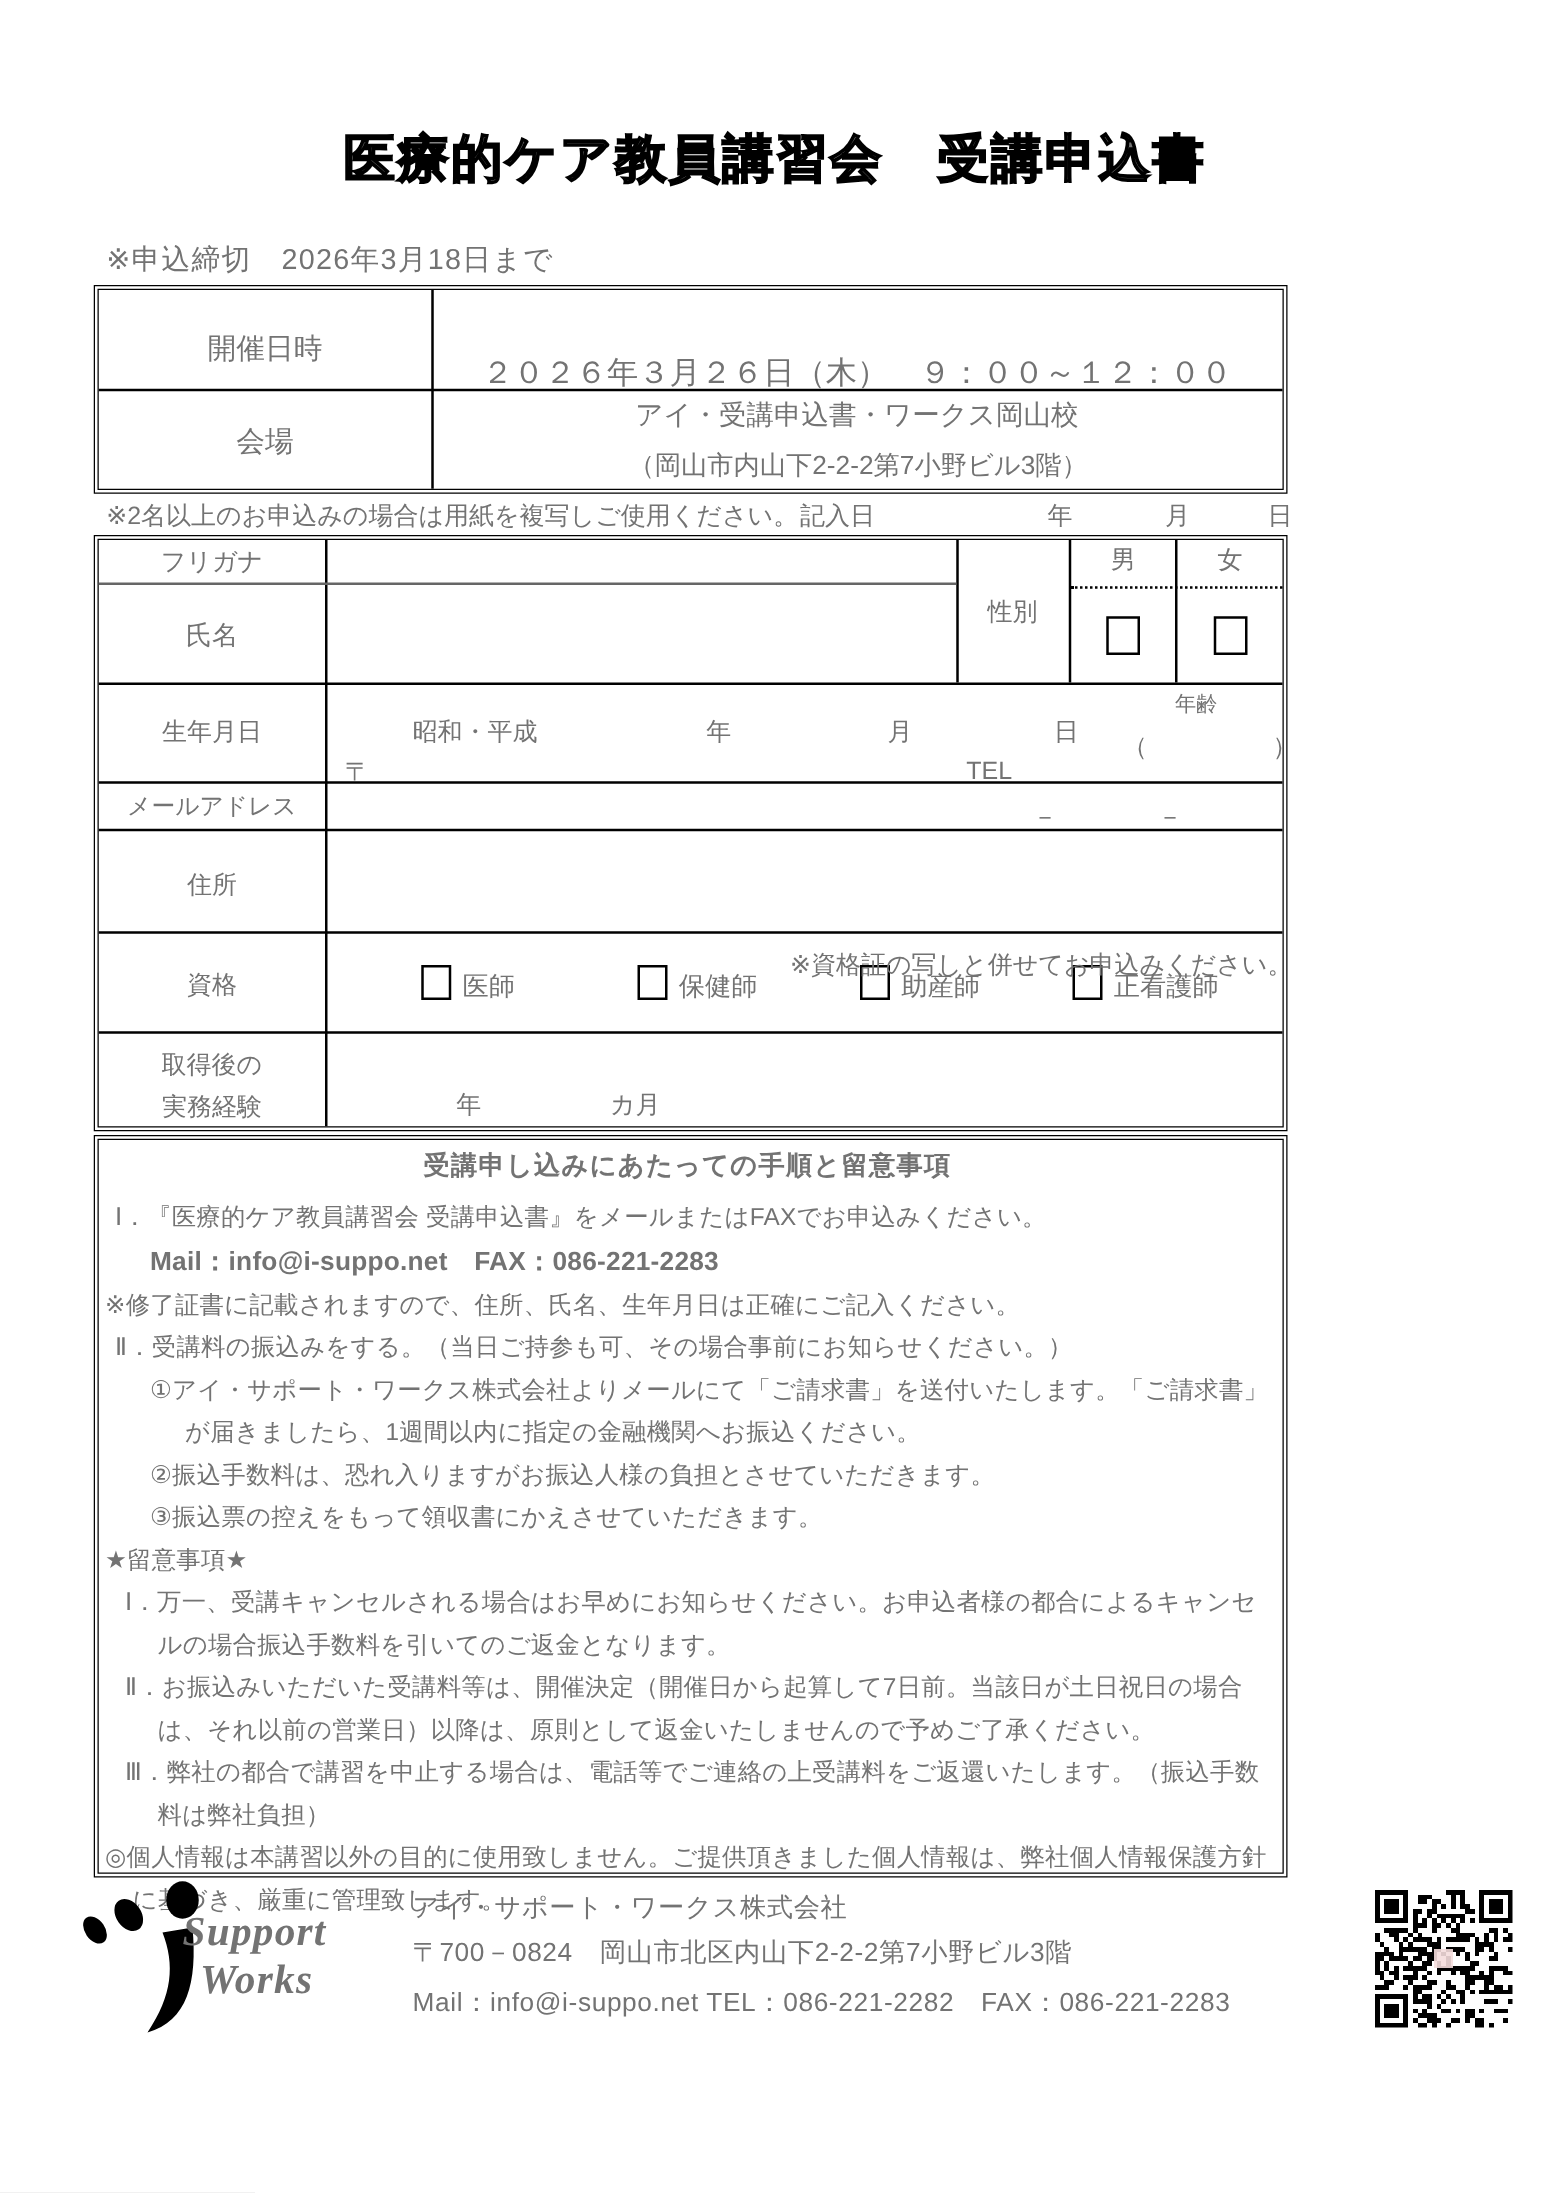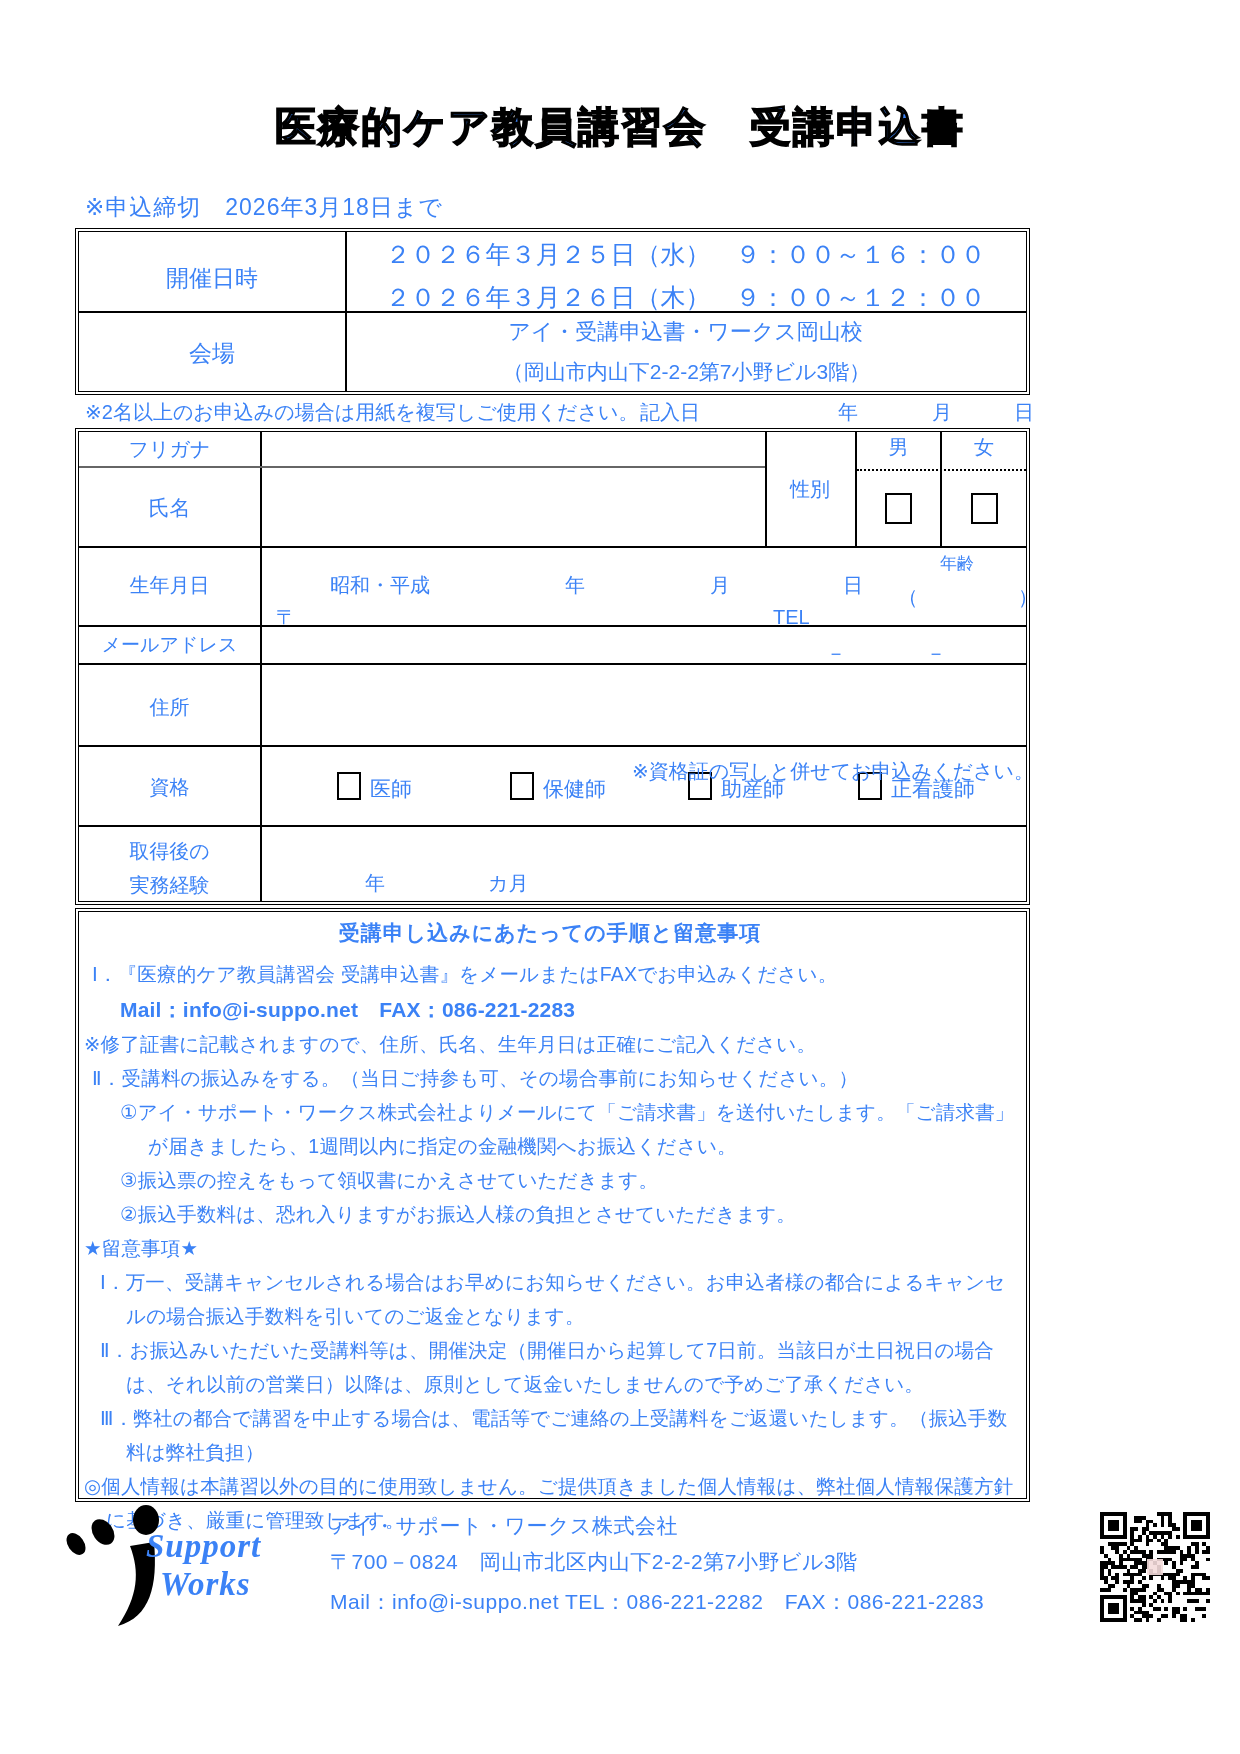--- a/index.html
+++ b/index.html
@@ -1,18 +1,18 @@
 <!DOCTYPE html>
 <html lang="ja"><head>
 <meta charset="utf-8">
 <style>
   html,body{margin:0;padding:0;background:#e8e8e8;}
   .page{
     position:relative;width:1240px;height:1754px;margin:0 auto;background:#ffffff;
-    font-family:"Liberation Sans","DejaVu Sans",sans-serif;color:#3b82f6;overflow:hidden;
+    font-family:"Liberation Sans","DejaVu Sans",sans-serif;color:#737373;overflow:hidden;
   }
   .abs{position:absolute;}
   .ctr{text-align:center;}
   
   .doc-title{left:0;top:100px;width:100%;text-align:center;font-size:41px;font-weight:900;
     letter-spacing:2px;-webkit-text-stroke:1.6px #000;}
   .deadline{left:85px;top:192px;font-size:23px;letter-spacing:1px;}
   
   .dbox{border:4px double #000;background:#fff;}
   .line{background:#000;}
@@ -45,21 +45,20 @@
 
 <div class="page">
 
   <div class="abs doc-title">医療的ケア教員講習会　受講申込書</div>
   <div class="abs deadline">※申込締切　2026年3月18日まで</div>
 
   <div class="abs dbox" style="left:75px;top:228px;width:955px;height:167px;box-sizing:border-box;"></div>
   <div class="abs line" style="left:345px;top:232px;width:2px;height:159px;"></div>
   <div class="abs line" style="left:79px;top:311px;width:947px;height:2px;"></div>
   <div class="abs lbl ctr" style="left:79px;top:263px;width:266px;font-size:23px;">開催日時</div>
-  <div class="abs big ctr" style="left:345px;top:238px;width:681px;">２０２６年３月２５日（水）　９：００～１６：００</div>
   <div class="abs big ctr" style="left:345px;top:281px;width:681px;">２０２６年３月２６日（木）　９：００～１２：００</div>
   <div class="abs lbl ctr" style="left:79px;top:338px;width:266px;font-size:23px;">会場</div>
   <div class="abs ctr" style="left:345px;top:317px;width:681px;font-size:22px;">アイ・受講申込書・ワークス岡山校</div>
   <div class="abs ctr" style="left:346px;top:358px;width:681px;font-size:21px;">（岡山市内山下2-2-2第7小野ビル3階）</div>
 
   <div class="abs" style="left:85px;top:399px;font-size:20px;">※2名以上のお申込みの場合は用紙を複写しご使用ください。</div>
   <div class="abs" style="left:640px;top:399px;font-size:20px;">記入日</div>
   <div class="abs" style="left:838px;top:399px;font-size:20px;">年</div>
   <div class="abs" style="left:932px;top:399px;font-size:20px;">月</div>
   <div class="abs" style="left:1014px;top:399px;font-size:20px;">日</div>
@@ -119,22 +118,22 @@
   <div class="abs lbl" style="left:488px;top:870px;">カ月</div>
   <div class="abs" style="left:632px;top:758px;font-size:20px;">※資格証の写しと併せてお申込みください。</div>
 
   <div class="abs dbox instr">
     <p class="head">受講申し込みにあたっての手順と留意事項</p>
     <p class="s1" style="margin-top:6px;">Ⅰ．『医療的ケア教員講習会 受講申込書』をメールまたはFAXでお申込みください。</p>
     <p class="mail">Mail：info@i-suppo.net　FAX：086-221-2283</p>
     <p>※修了証書に記載されますので、住所、氏名、生年月日は正確にご記入ください。</p>
     <p class="s1">Ⅱ．受講料の振込みをする。（当日ご持参も可、その場合事前にお知らせください。）</p>
     <p class="subh">①アイ・サポート・ワークス株式会社よりメールにて「ご請求書」を送付いたします。「ご請求書」が届きましたら、1週間以内に指定の金融機関へお振込ください。</p>
+    <p class="sub">②振込手数料は、恐れ入りますがお振込人様の負担とさせていただきます。</p>
     <p class="sub">③振込票の控えをもって領収書にかえさせていただきます。</p>
-    <p class="sub">②振込手数料は、恐れ入りますがお振込人様の負担とさせていただきます。</p>
     <p>★留意事項★</p>
     <p class="noteh">Ⅰ．万一、受講キャンセルされる場合はお早めにお知らせください。お申込者様の都合によるキャンセルの場合振込手数料を引いてのご返金となります。</p>
     <p class="noteh">Ⅱ．お振込みいただいた受講料等は、開催決定（開催日から起算して7日前。当該日が土日祝日の場合は、それ以前の営業日）以降は、原則として返金いたしませんので予めご了承ください。</p>
     <p class="noteh">Ⅲ．弊社の都合で講習を中止する場合は、電話等でご連絡の上受講料をご返還いたします。（振込手数料は弊社負担）</p>
     <p class="priv">◎個人情報は本講習以外の目的に使用致しません。ご提供頂きました個人情報は、弊社個人情報保護方針に基づき、厳重に管理致します。</p>
   </div>
 
   <div class="abs" style="left:60px;top:1500px;width:270px;height:135px;">
     <svg width="110" height="132" viewBox="0 0 110 132" style="position:absolute;left:0;top:0;">
       <ellipse cx="16" cy="44" rx="8" ry="12" transform="rotate(-35 16 44)" fill="#000"></ellipse>

